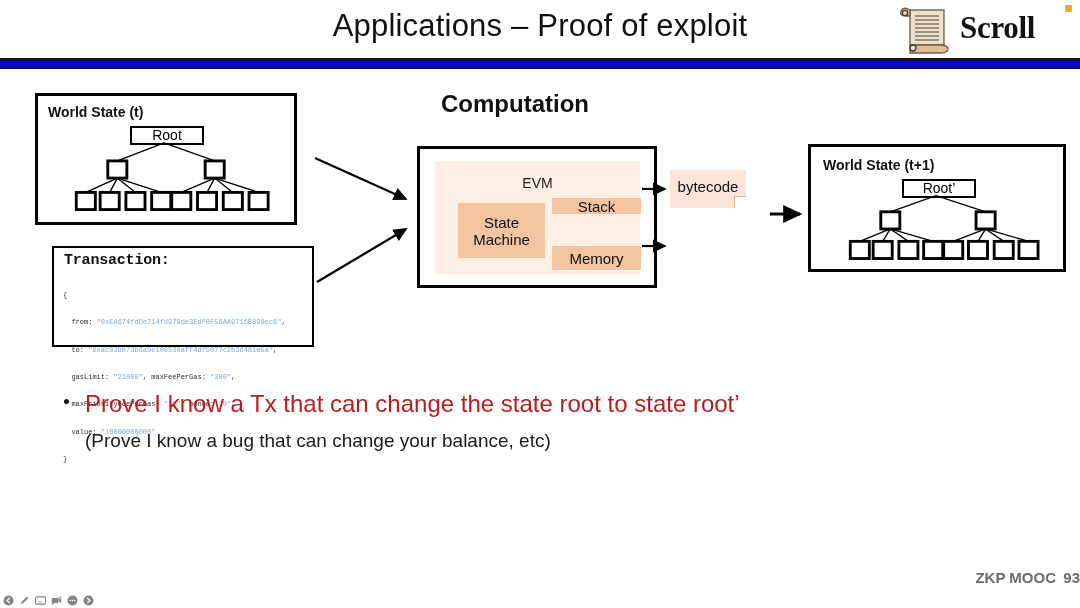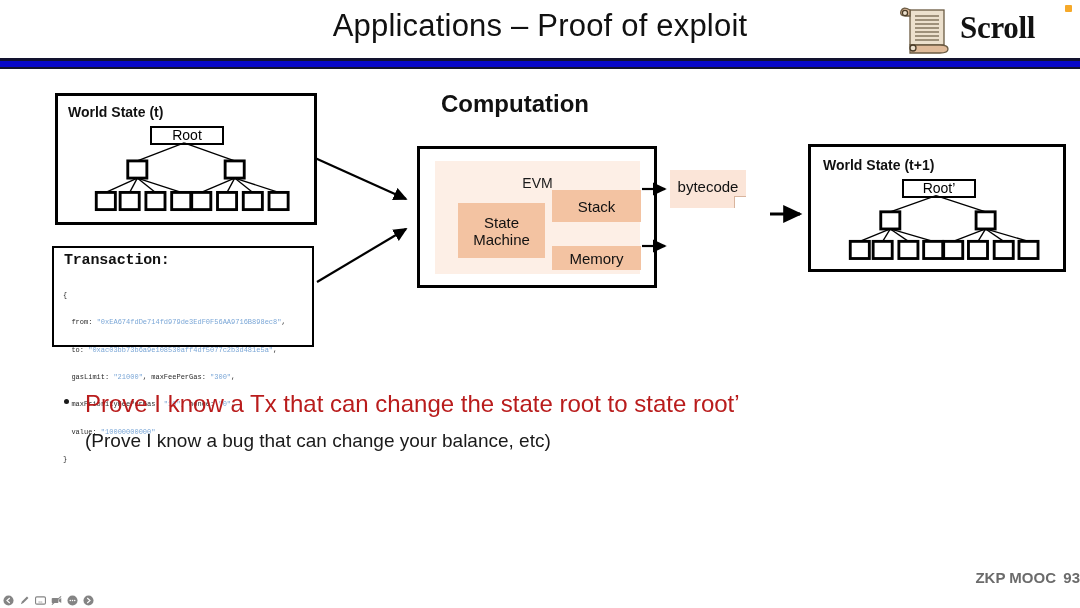--- a/index.html
+++ b/index.html
@@ -43,21 +43,21 @@
     letter-spacing:-.3px;
   }
 
   
   .box{position:absolute;border:3px solid #000;background:#fff;box-sizing:border-box;}
   .box-label{
     position:absolute;font-size:14px;font-weight:600;color:#111;
   }
 
   
-  #ws-t{left:55px;top:93px;width:262px;height:132px;}
+  #ws-t{left:35px;top:93px;width:262px;height:132px;}
   #ws-t1{left:808px;top:144px;width:258px;height:128px;}
   .tree{position:absolute;left:0;top:0;width:100%;height:100%;}
   .rootlabel{
     position:absolute;border:2.5px solid #000;background:#fff;
     font-size:14px;text-align:center;box-sizing:border-box;
     font-family:Liberation Sans, sans-serif;
   }
 
   
   #tx{left:52px;top:246px;width:262px;height:101px;border-width:2.5px;}
@@ -86,21 +86,21 @@
   .evm-label{
     position:absolute;left:435px;top:175px;width:205px;text-align:center;
     font-size:14px;color:#1a1a1a;
   }
   .chip{
     position:absolute;background:#f3c3a2;
     display:flex;align-items:center;justify-content:center;
     text-align:center;font-size:15px;color:#111;line-height:17px;margin-left:11px;
   }
   #chip-state{left:447px;top:203px;width:87px;height:55px;}
-  #chip-stack{left:541px;top:190px;width:89px;height:32px;}
+  #chip-stack{left:541px;top:198px;width:89px;height:16px;}
   #chip-mem{left:541px;top:246px;width:89px;height:24px;}
 
   
   #bytecode{
     position:absolute;left:670px;top:170px;width:76px;height:38px;
     background:#fbe5d8;
   }
   #bytecode .fold{
     position:absolute;right:0;bottom:0;width:11px;height:11px;
     background:#ffffff;

